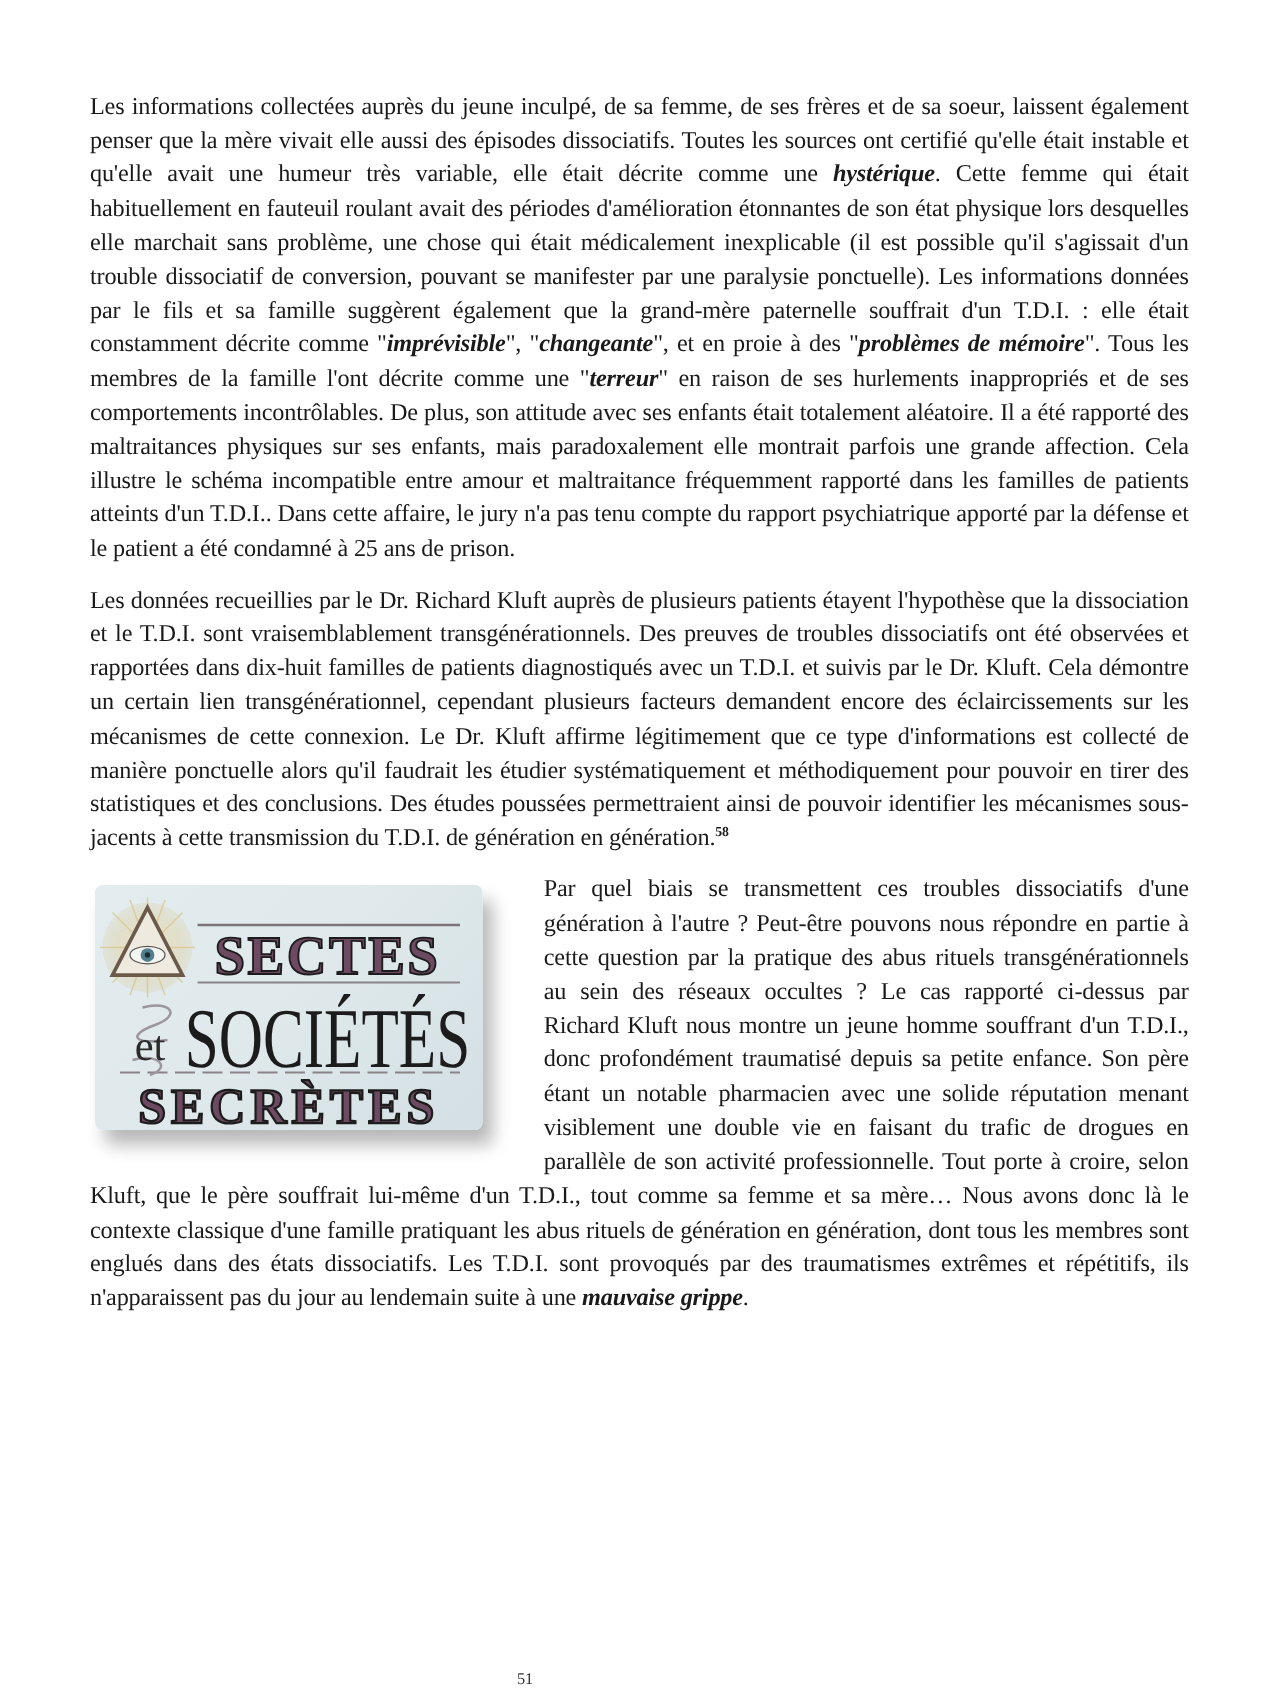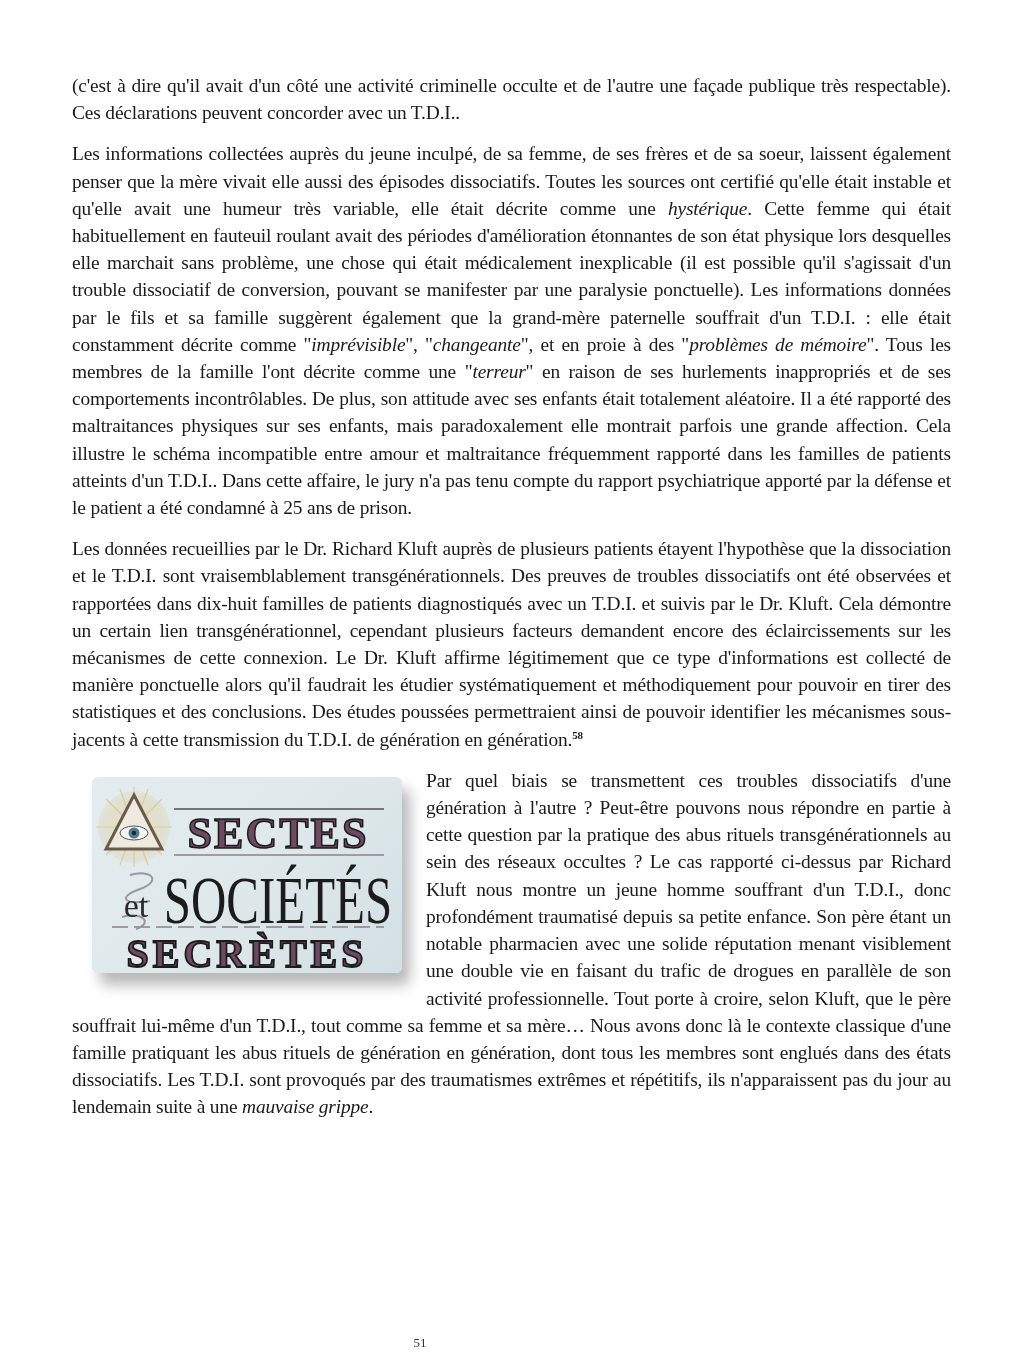--- a/index.html
+++ b/index.html
@@ -6,27 +6,28 @@
   body { width: 1024px; height: 1365px; position: relative; overflow: hidden; color: #1a1a1a; }
   .page { position: absolute; left: 72px; top: 72px; width: 879px; }
   .para {
     font-family: "Liberation Serif", serif;
     font-size: 19.4px;
     line-height: 27.2px;
     text-align: justify;
     margin: 0 0 14px 0;
     letter-spacing: -0.15px;
   }
-  .para em { font-style: italic; }
+  .para em { font-style: italic; font-weight: bold; }
   sup.fn { font-size: 11px; vertical-align: super; line-height: 0; font-weight: bold; }
   .float-img {
     float: left;
     width: 314px; height: 198px;
-    margin: 10px 20px 10px 20px;
+    margin: 10px 20px 10px 4px;
     position: relative;
+    padding-left: 25px;
   }
   .img-card {
     position: absolute; left: 0; top: 0; width: 310px; height: 196px;
     background: linear-gradient(135deg, #e3ecee 0%, #dfe9ec 50%, #d3dfe3 100%);
     border-radius: 6px;
     box-shadow: 8px 12px 14px rgba(0,0,0,0.28);
     overflow: hidden;
   }
   .img-card svg { display: block; }
   .page-num {
@@ -34,23 +35,20 @@
     text-align: center;
     font-family: "Liberation Serif", serif;
     font-size: 13px; color: #333;
   }
 </style>
 </head>
 <body>
 
 <div class="page">
 
-  <p class="para">
-    <span>(c'est à dire qu'il avait d'un côté une activité criminelle occulte et de l'autre une façade publique très respectable). Ces déclarations peuvent concorder avec un T.D.I..</span>
-  </p>
 
   <p class="para">
     <span>Les informations collectées auprès du jeune inculpé, de sa femme, de ses frères et de sa soeur, laissent également penser que la mère vivait elle aussi des épisodes dissociatifs. Toutes les sources ont certifié qu'elle était instable et qu'elle avait une humeur très variable, elle était décrite comme une </span><em>hystérique</em><span>. Cette femme qui était habituellement en fauteuil roulant avait des périodes d'amélioration étonnantes de son état physique lors desquelles elle marchait sans problème, une chose qui était médicalement inexplicable (il est possible qu'il s'agissait d'un trouble dissociatif de conversion, pouvant se manifester par une paralysie ponctuelle). Les informations données par le fils et sa famille suggèrent également que la grand-mère paternelle souffrait d'un T.D.I. : elle était constamment décrite comme "</span><em>imprévisible</em><span>", "</span><em>changeante</em><span>", et en proie à des "</span><em>problèmes de mémoire</em><span>". Tous les membres de la famille l'ont décrite comme une "</span><em>terreur</em><span>" en raison de ses hurlements inappropriés et de ses comportements incontrôlables. De plus, son attitude avec ses enfants était totalement aléatoire. Il a été rapporté des maltraitances physiques sur ses enfants, mais paradoxalement elle montrait parfois une grande affection. Cela illustre le schéma incompatible entre amour et maltraitance fréquemment rapporté dans les familles de patients atteints d'un T.D.I.. Dans cette affaire, le jury n'a pas tenu compte du rapport psychiatrique apporté par la défense et le patient a été condamné à 25 ans de prison.</span>
   </p>
 
   <p class="para">
     <span>Les données recueillies par le Dr. Richard Kluft auprès de plusieurs patients étayent l'hypothèse que la dissociation et le T.D.I. sont vraisemblablement transgénérationnels. Des preuves de troubles dissociatifs ont été observées et rapportées dans dix-huit familles de patients diagnostiqués avec un T.D.I. et suivis par le Dr. Kluft. Cela démontre un certain lien transgénérationnel, cependant plusieurs facteurs demandent encore des éclaircissements sur les mécanismes de cette connexion. Le Dr. Kluft affirme légitimement que ce type d'informations est collecté de manière ponctuelle alors qu'il faudrait les étudier systématiquement et méthodiquement pour pouvoir en tirer des statistiques et des conclusions. Des études poussées permettraient ainsi de pouvoir identifier les mécanismes sous-jacents à cette transmission du T.D.I. de génération en génération.</span><sup class="fn">58</sup>
   </p>
 
   <div class="float-img">

